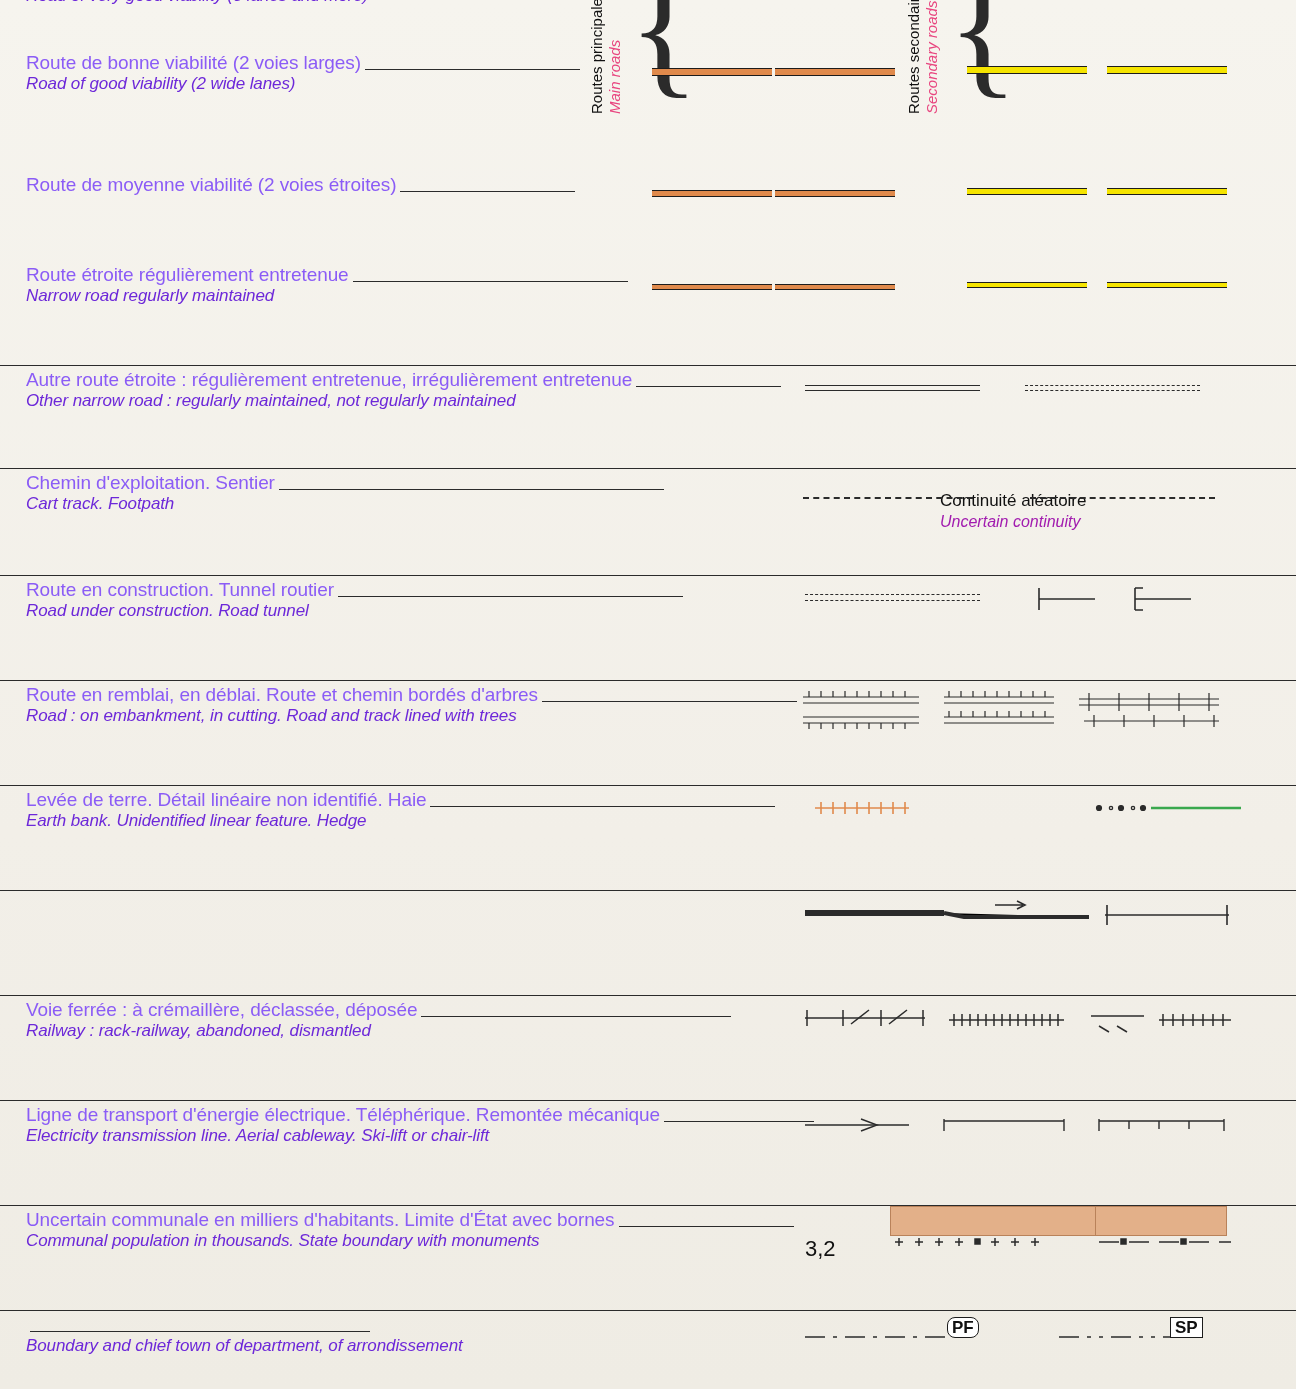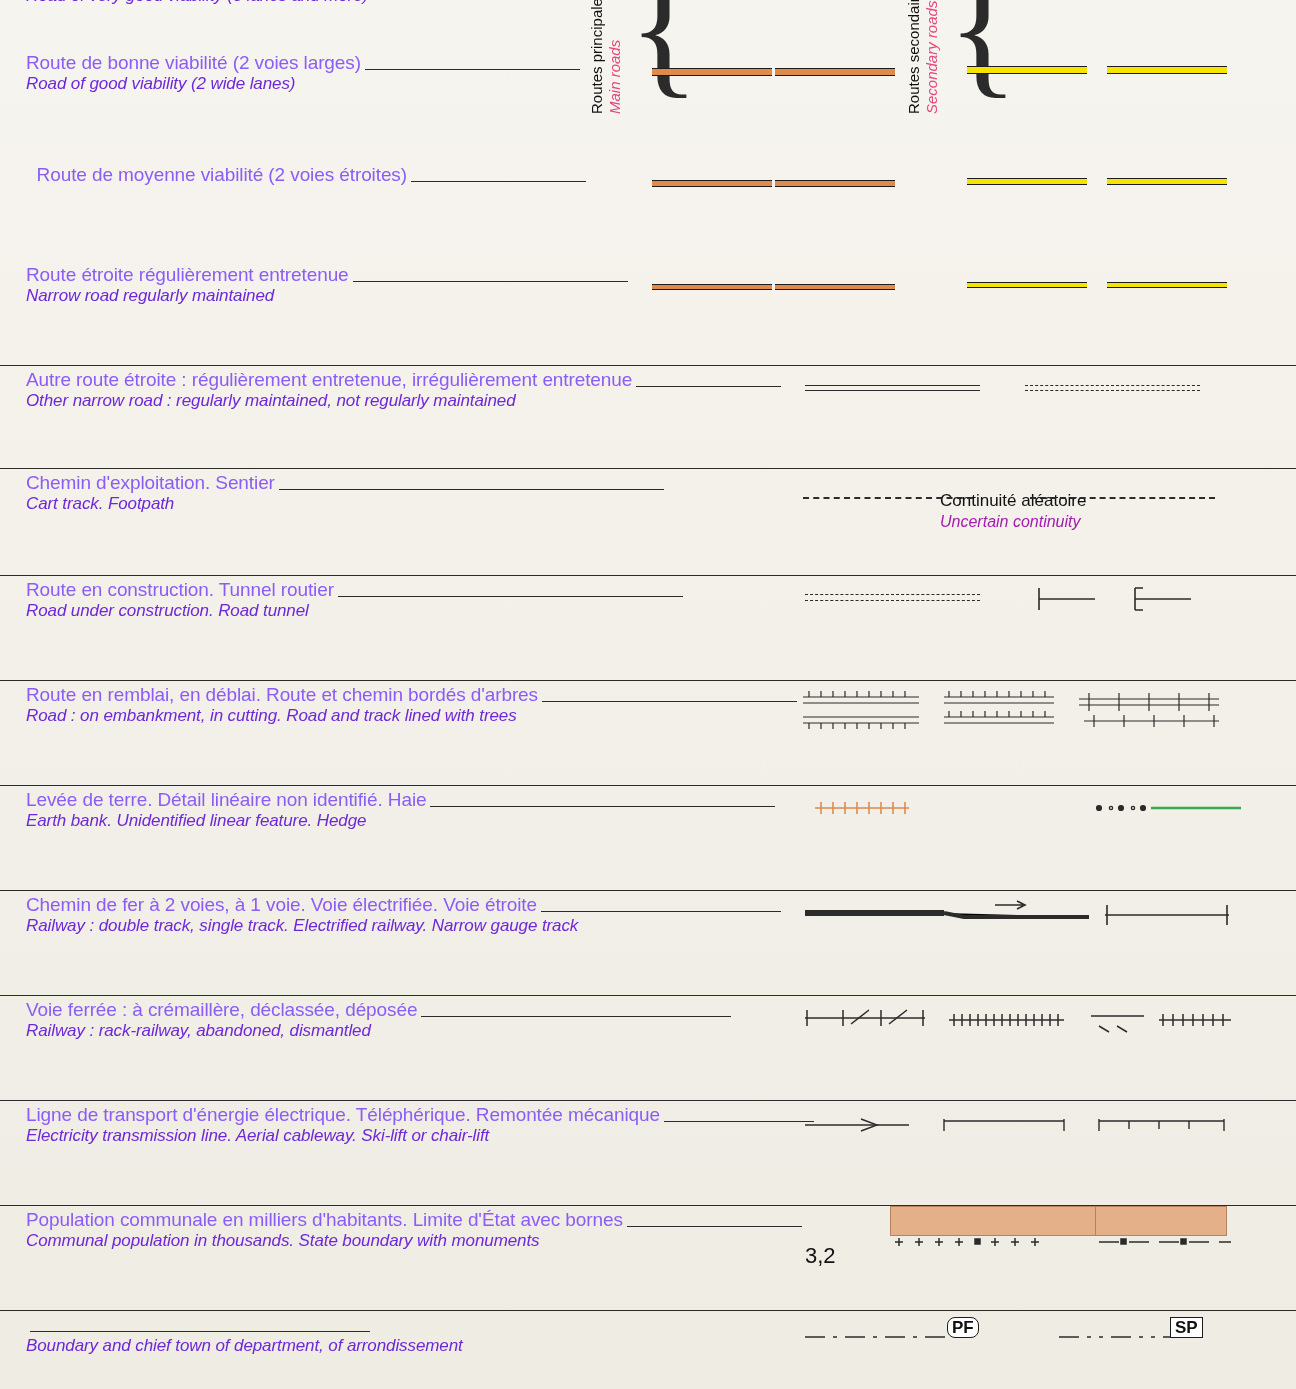--- a/index.html
+++ b/index.html
@@ -85,21 +85,21 @@
         <div class="en">Road of good viability (2 wide lanes)</div>
       </div>
       <div class="sym">
         <div class="lno" style="left:-143px;top:18px;width:120px;"></div>
         <div class="lno" style="left:-20px;top:18px;width:120px;"></div>
         <div class="lny" style="left:172px;top:16px;width:120px;"></div>
         <div class="lny" style="left:312px;top:16px;width:120px;"></div>
       </div>
     </div>
 
-    <div class="row noline" style="top:84px;height:52px;text-align:right;">
+    <div class="row noline" style="top:94px;height:52px;">
       <div class="txt" style="top:2px;width:560px;">
         <div class="fr"><span>Route de moyenne viabilité (2 voies étroites)</span><span class="lead" style="width:175px;"></span></div>
       </div>
       <div class="sym">
         <div class="lno" style="left:-143px;top:18px;width:120px;height:5px;"></div>
         <div class="lno" style="left:-20px;top:18px;width:120px;height:5px;"></div>
         <div class="lny" style="left:172px;top:16px;width:120px;height:5px;"></div>
         <div class="lny" style="left:312px;top:16px;width:120px;height:5px;"></div>
       </div>
     </div>
@@ -206,24 +206,20 @@
           <circle cx="322" cy="12" r="2.4"></circle>
           <circle cx="334" cy="12" r="1.6" fill="none"></circle>
           <circle cx="344" cy="12" r="2.4"></circle>
         </g>
         <path d="M352,12 L442,12" stroke="#3aa84e" stroke-width="2.4" fill="none"></path>
       </svg>
     </div>
   </div>
 
   <div class="row" style="top:443px;height:52px;">
-    <div class="txt" style="top:3px;width:700px;">
-      <div class="fr"><span>Chemin de fer à 2 voies, à 1 voie. Voie électrifiée. Voie étroite</span><span class="lead" style="width:240px;"></span></div>
-      <div class="en">Railway : double track, single track. Electrified railway. Narrow gauge track</div>
-    </div>
     <div class="sym">
       <svg width="460" height="40" style="position:absolute;left:4px;top:6px;">
         <path d="M6,16 L145,16" stroke="#2b2b2b" stroke-width="6"></path>
         <path d="M145,16 L165,20 L290,20" stroke="#2b2b2b" stroke-width="4"></path>
         <path d="M196,8 L224,8 M218,4 L226,8 L218,12" stroke="#2b2b2b" stroke-width="1.6" fill="none"></path>
         <g stroke="#2b2b2b" stroke-width="1.6" fill="none">
           <path d="M306,18 L430,18"></path>
           <path d="M308,8 L308,28 M428,8 L428,28"></path>
         </g>
       </svg>
@@ -265,25 +261,25 @@
           <path d="M145,12 L145,24 M145,14 L265,14 M265,12 L265,24"></path>
           <path d="M300,12 L300,24 M300,14 L425,14 M425,12 L425,24"></path>
           <path d="M330,14 L330,22 M360,14 L360,22 M390,14 L390,22"></path>
         </g>
       </svg>
     </div>
   </div>
 
   <div class="row" style="top:599px;height:52px;">
     <div class="txt" style="top:3px;width:760px;">
-      <div class="fr"><span>Population communale en milliers d'habitants. Limite d'État avec bornes</span><span class="lead" style="width:175px;"></span></div>
+      <div class="fr"><span>Uncertain communale en milliers d'habitants. Limite d'État avec bornes</span><span class="lead" style="width:175px;"></span></div>
       <div class="en">Communal population in thousands. State boundary with monuments</div>
     </div>
     <div class="sym">
-      <div class="lab" style="left:10px;top:13px;font-size:22px;">3,2</div>
+      <div class="lab" style="left:10px;top:6px;font-size:22px;">3,2</div>
       <div class="hatchbox" style="left:95px;top:0px;width:205px;height:28px;"></div>
       <div class="hatchbox" style="left:300px;top:0px;width:130px;height:28px;"></div>
       <svg width="460" height="24" style="position:absolute;left:4px;top:26px;">
         <g stroke="#2b2b2b" stroke-width="1.5" fill="none">
           <path d="M96,10 L104,10 M100,6 L100,14 M116,10 L124,10 M120,6 L120,14 M136,10 L144,10 M140,6 L140,14 M156,10 L164,10 M160,6 L160,14"></path>
           <rect x="176" y="7" width="5" height="5" fill="#2b2b2b"></rect>
           <path d="M192,10 L200,10 M196,6 L196,14 M212,10 L220,10 M216,6 L216,14 M232,10 L240,10 M236,6 L236,14"></path>
           <path d="M300,10 L320,10 M330,10 L350,10 M360,10 L380,10 M390,10 L410,10 M420,10 L432,10" stroke-dasharray="0"></path>
           <rect x="322" y="7" width="5" height="5" fill="#2b2b2b"></rect>
           <rect x="382" y="7" width="5" height="5" fill="#2b2b2b"></rect>

